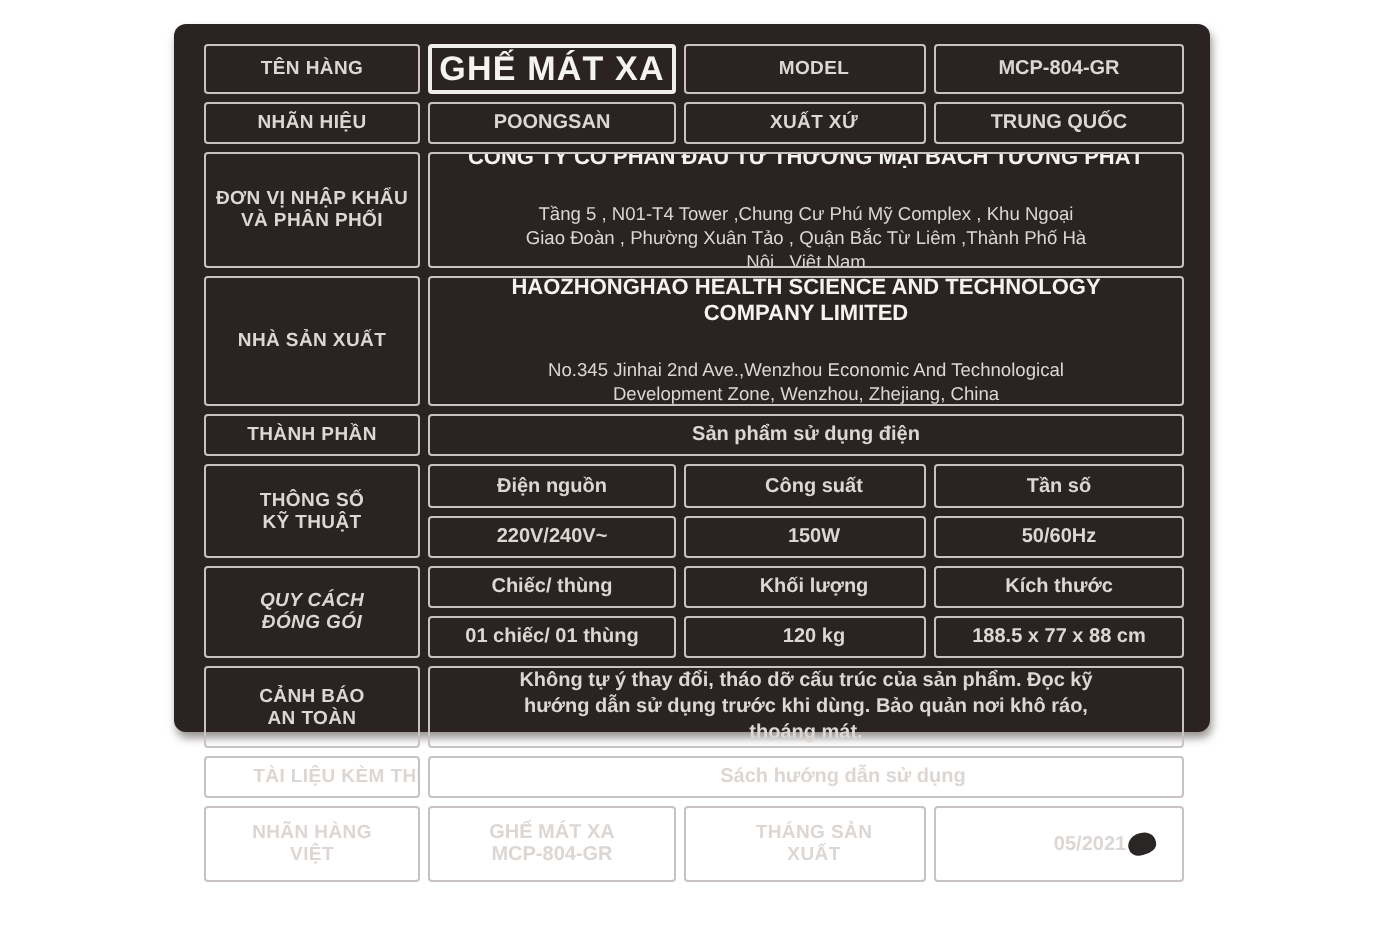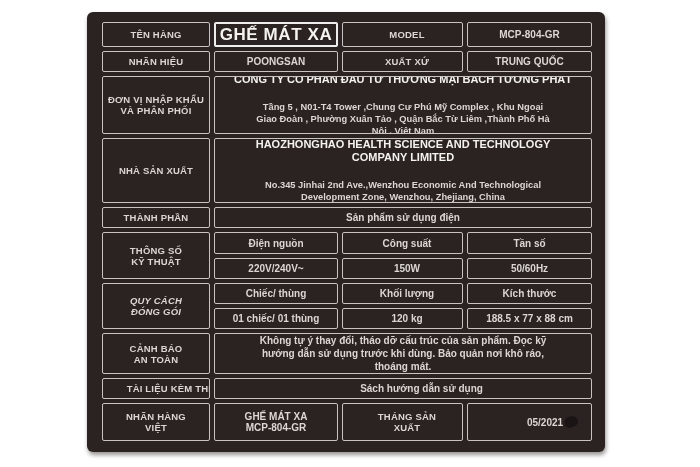--- a/index.html
+++ b/index.html
@@ -11,21 +11,21 @@
   }
   html,body{margin:0;padding:0;}
   body{
     width:700px;height:467px;
     background:var(--page-bg);
     font-family:"Liberation Sans", sans-serif;
     position:relative;
     overflow:hidden;
   }
   .plate{
-    position:absolute;left:87px;top:12px;width:518px;height:440px;
+    position:absolute;left:87px;top:12px;width:518px;height:354px;
     box-sizing:border-box;
     background:var(--plate-bg);
     border-radius:6px;
     padding:10px 13px 7px 15px;
     display:grid;
     grid-template-columns:108px 124px 121px 1fr;
     grid-template-rows:25px 21px 58px 65px 21px 22px 21px 21px 21px 41px 21px 38px;
     gap:4px;
     box-shadow:1px 3px 4px rgba(95,90,87,.65);
     color:var(--text-light);
@@ -43,21 +43,21 @@
   .lab{font-weight:700;font-size:9.5px;letter-spacing:.2px;}
   .nowrap{white-space:nowrap;}
   .val{font-weight:700;font-size:10px;}
   .hdr{font-weight:700;font-size:10px;}
   .big{
     font-weight:700;font-size:17px;letter-spacing:.6px;
     color:var(--text-bright);
     border-width:2px;border-color:#f0eeec;
   }
   .company{font-weight:700;font-size:11px;line-height:1.25;color:var(--text-bright);}
-  .addr{font-weight:700;font-size:9.3px;line-height:1.3;margin-top:14px;}
+  .addr{font-weight:400;font-size:9.3px;line-height:1.3;margin-top:14px;}
   .warn{font-weight:700;font-size:10px;line-height:1.32;}
   .pre{white-space:pre-line;}
   .gc1{grid-column:1;} .gc2{grid-column:2;} .gc3{grid-column:3;padding-left:12px;} .gc4{grid-column:4;}
   .gspan{grid-column:2/5;}
   .r1{grid-row:1;} .r2{grid-row:2;} .r3{grid-row:3;} .r4{grid-row:4;} .r5{grid-row:5;}
   .r6{grid-row:6;} .r7{grid-row:7;} .r8{grid-row:8;} .r9{grid-row:9;}
   .r10{grid-row:10;} .r11{grid-row:11;padding-left:40px;} .r12{grid-row:12;}
   .rs67{grid-row:6/8;} .rs89{grid-row:8/10;font-style:italic;}
   .rel{position:relative;padding-left:34px;}
   .stamp{

